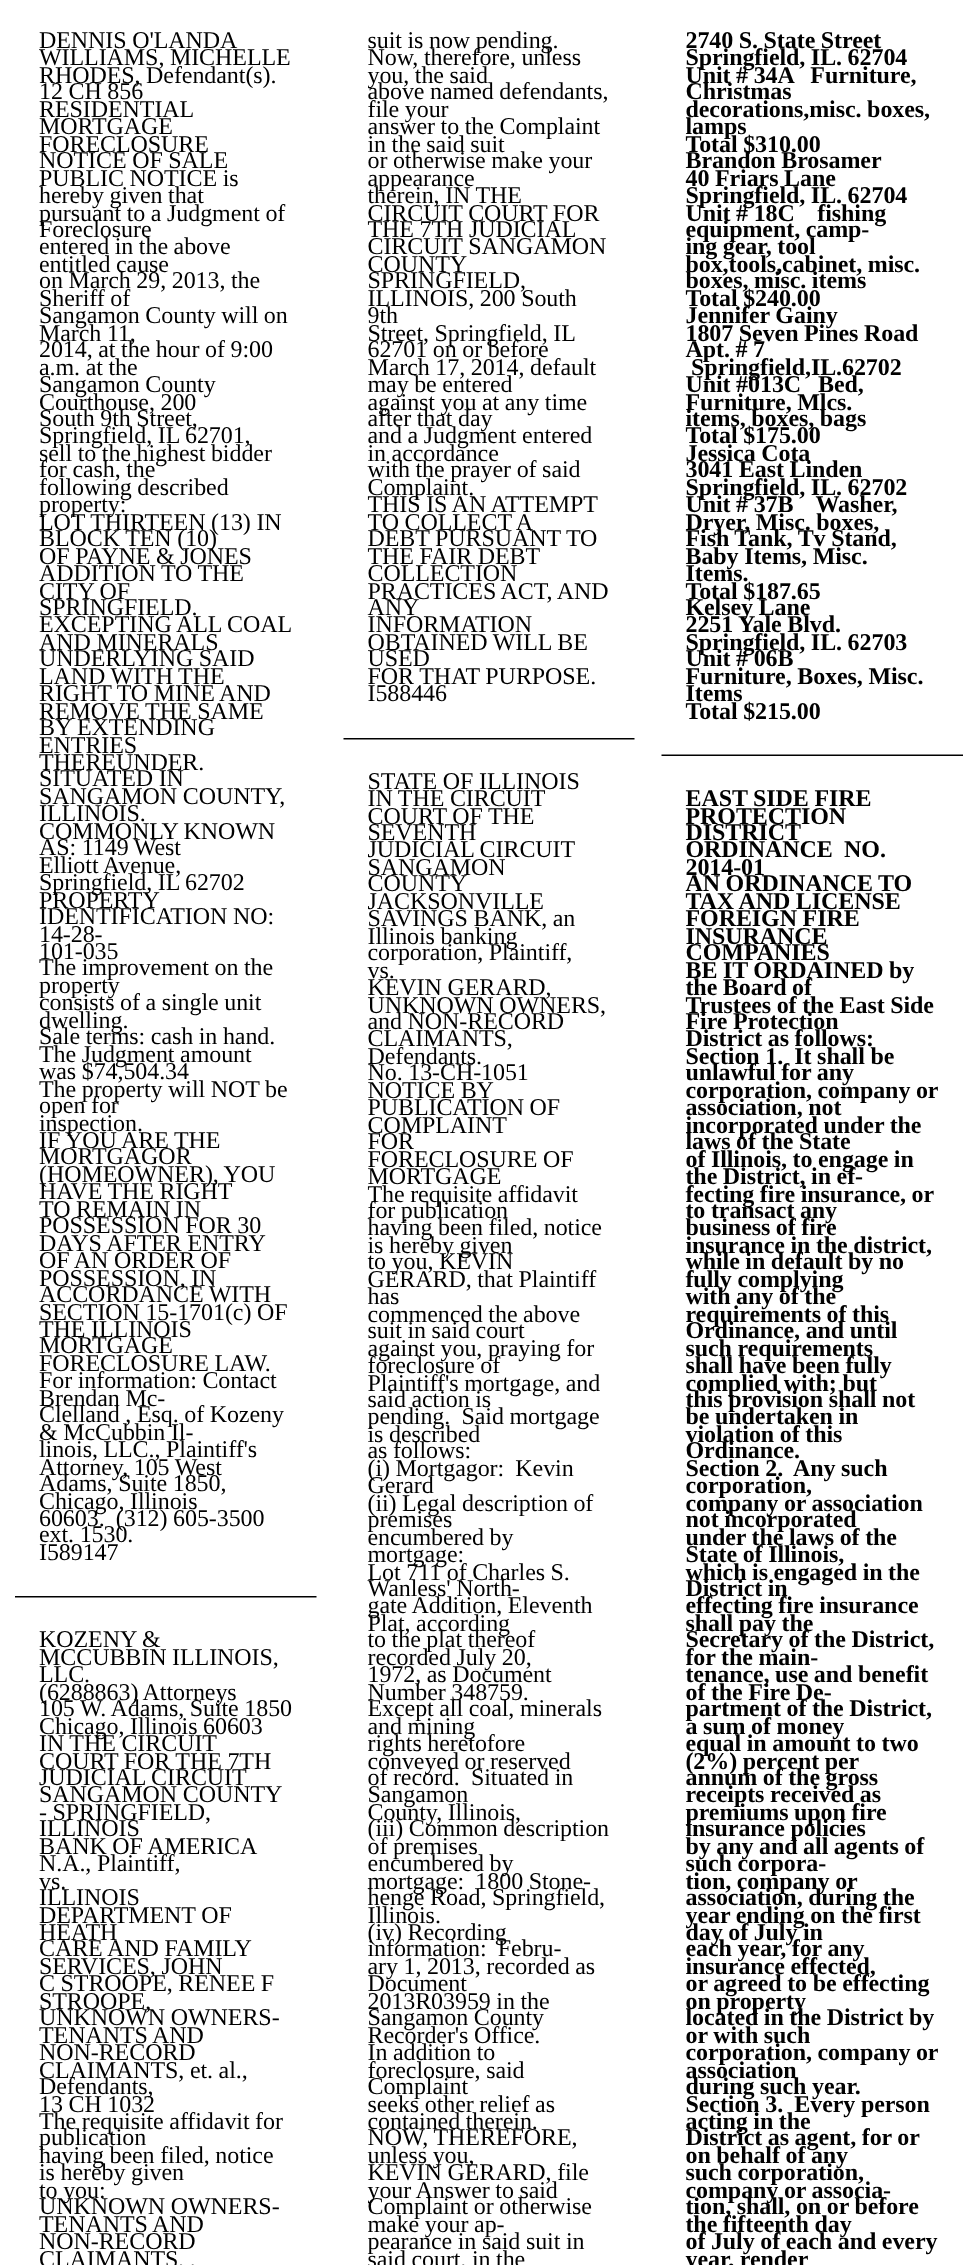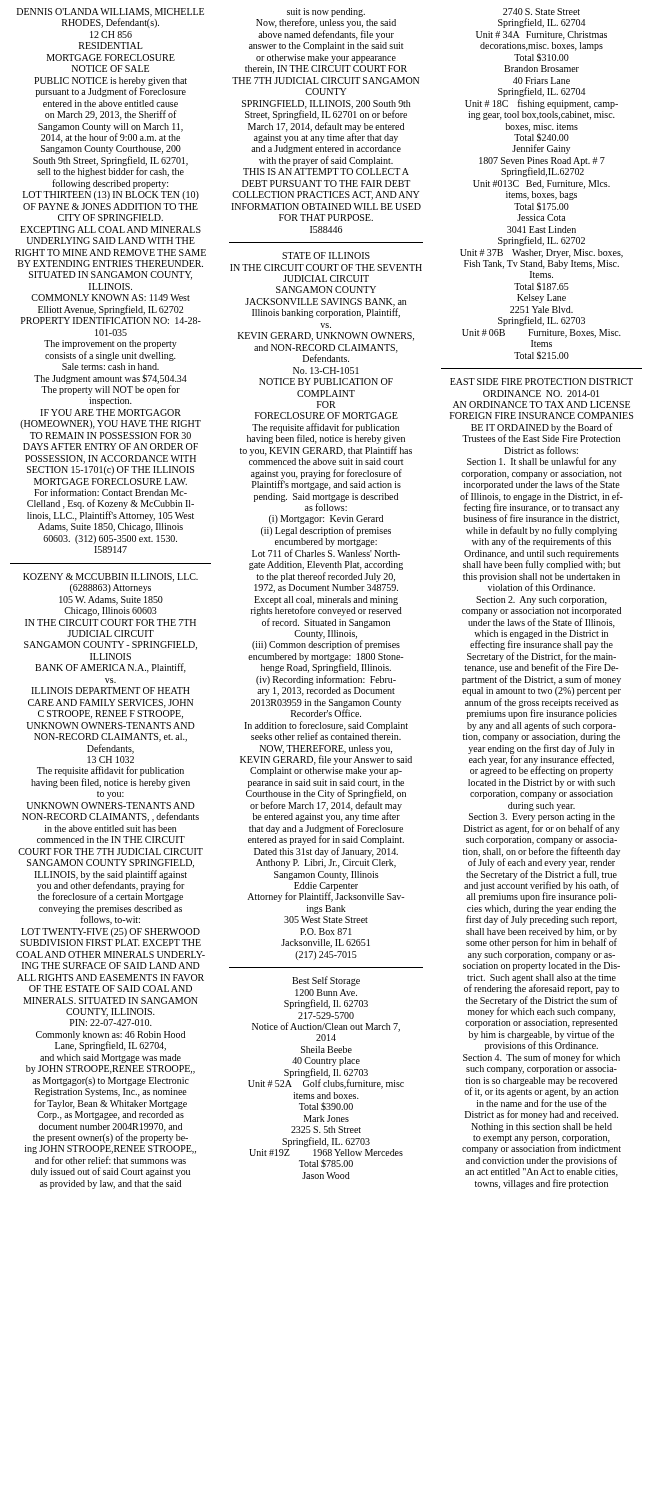--- a/index.html
+++ b/index.html
@@ -24,29 +24,29 @@
     overflow: hidden;
   }
   .column {
     width: 33.333%;
     box-sizing: border-box;
     padding: 0 9px;
     display: flex;
     flex-direction: column;
   }
   .column.col1 { padding-left: 2px; }
-  .column.col3 { padding-right: 2px; }
+  .column.col3 { padding-right: 2px; font-weight: bold; }
   .block {
     width: 100%;
   }
   .para {
-    font-size: 10px;
+    font-size: 16px;
     line-height: 11.45px;
-    text-align: center;
-    margin: 0;
+    text-align: left;
+    margin: 16px;
     word-spacing: -0.2px;
     letter-spacing: -0.05px;
     white-space: pre-wrap;
   }
   .rule {
     border: none;
     border-top: 1px solid #000;
     margin: 7px 0 7px 0;
     height: 0;
     width: 100%;

